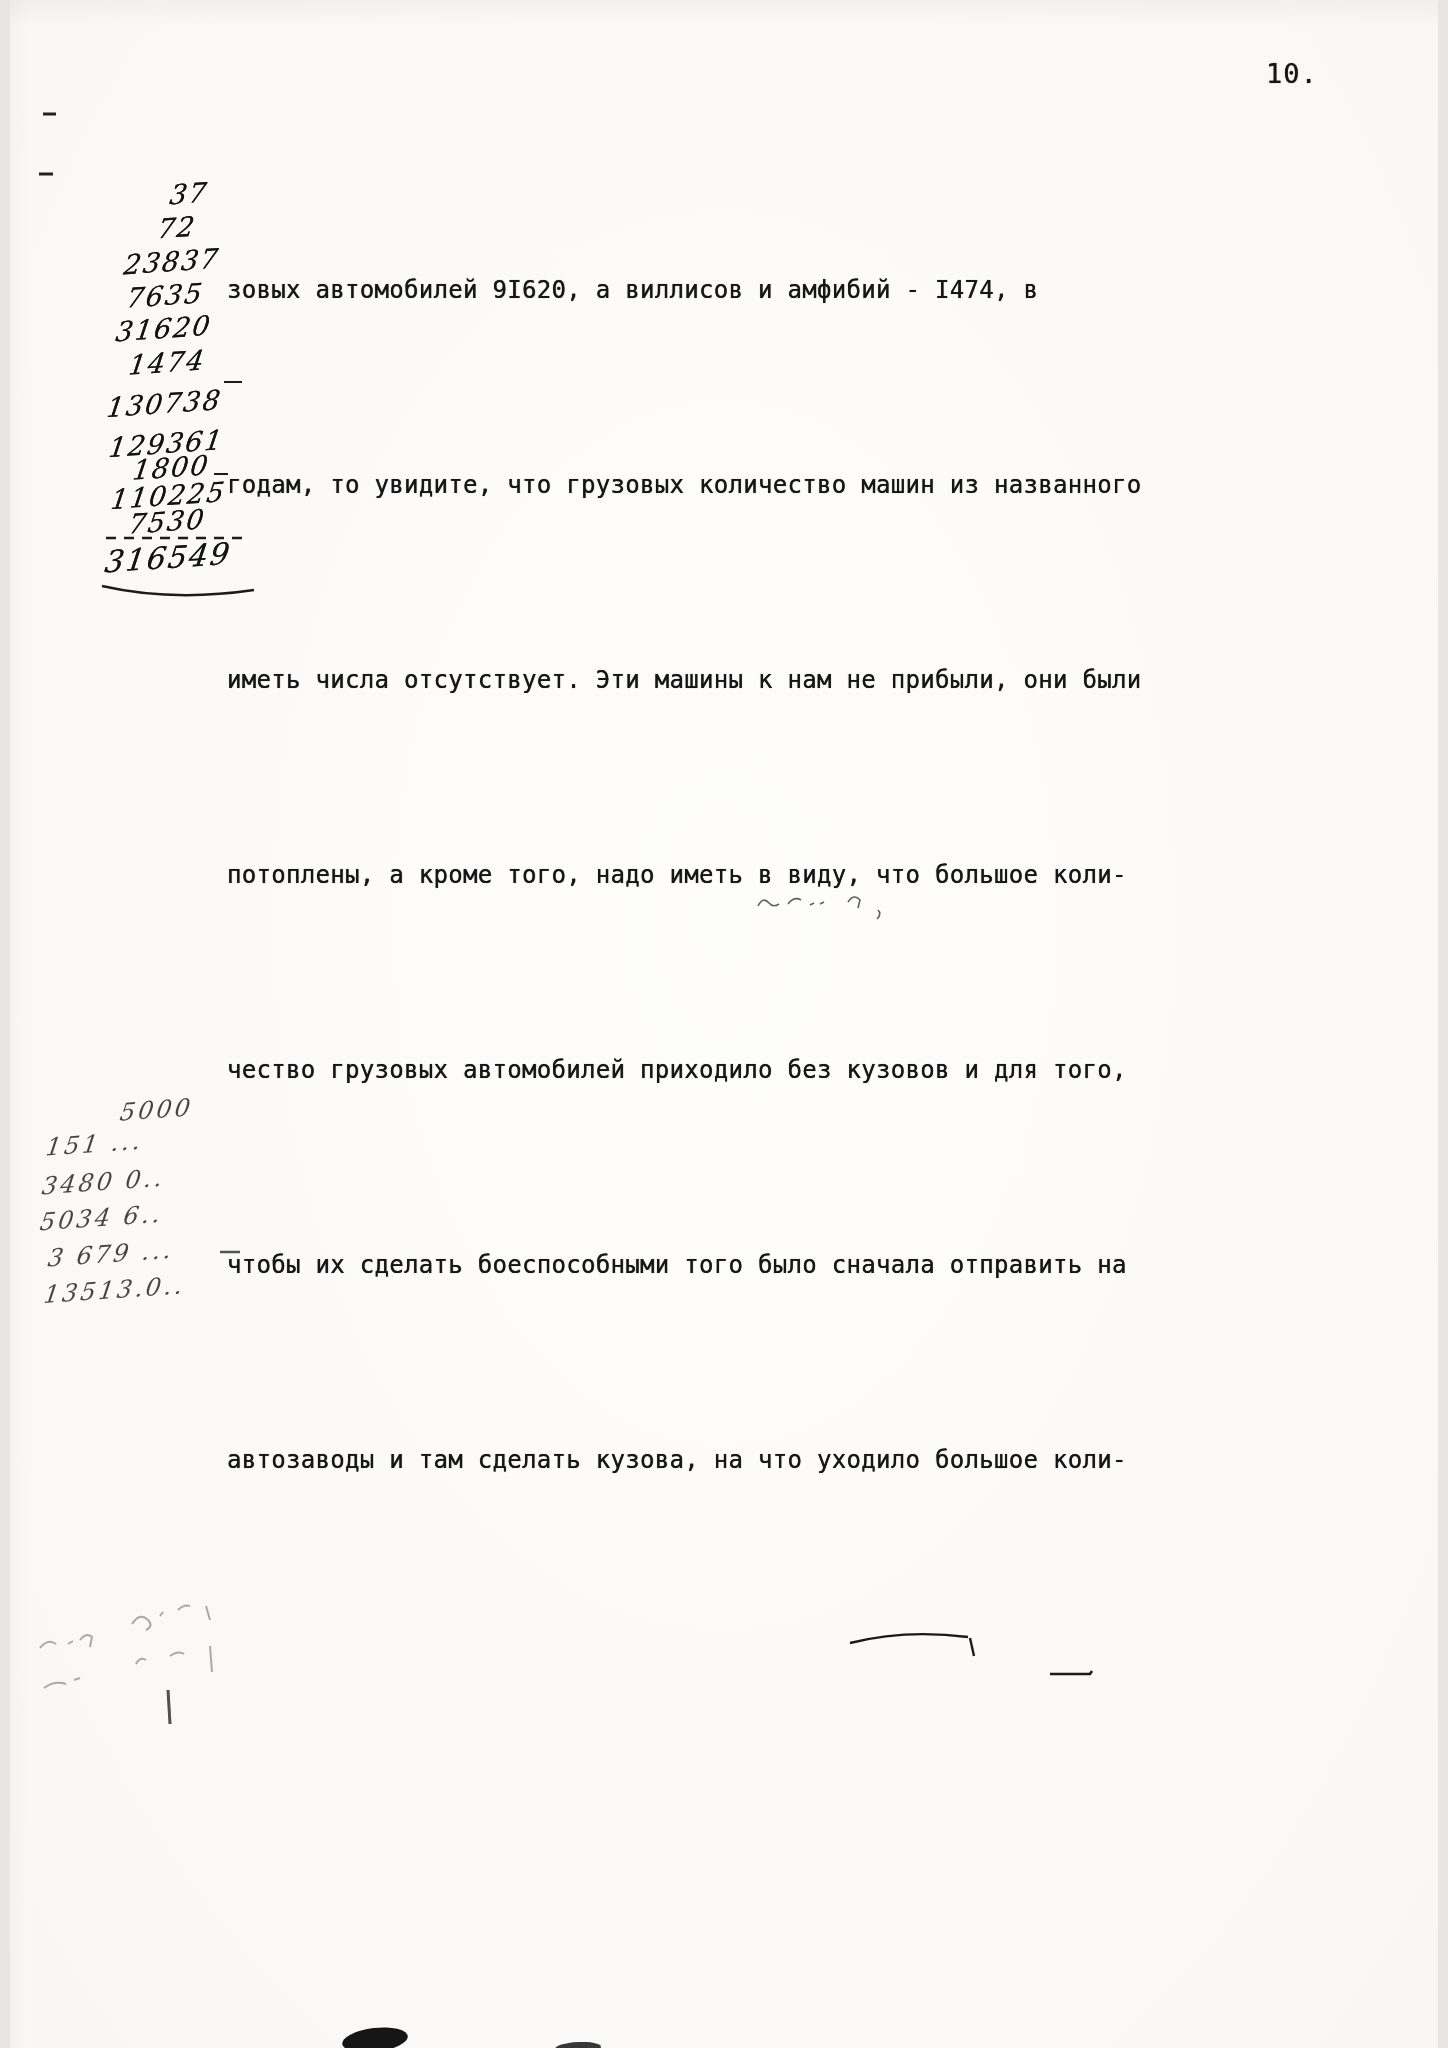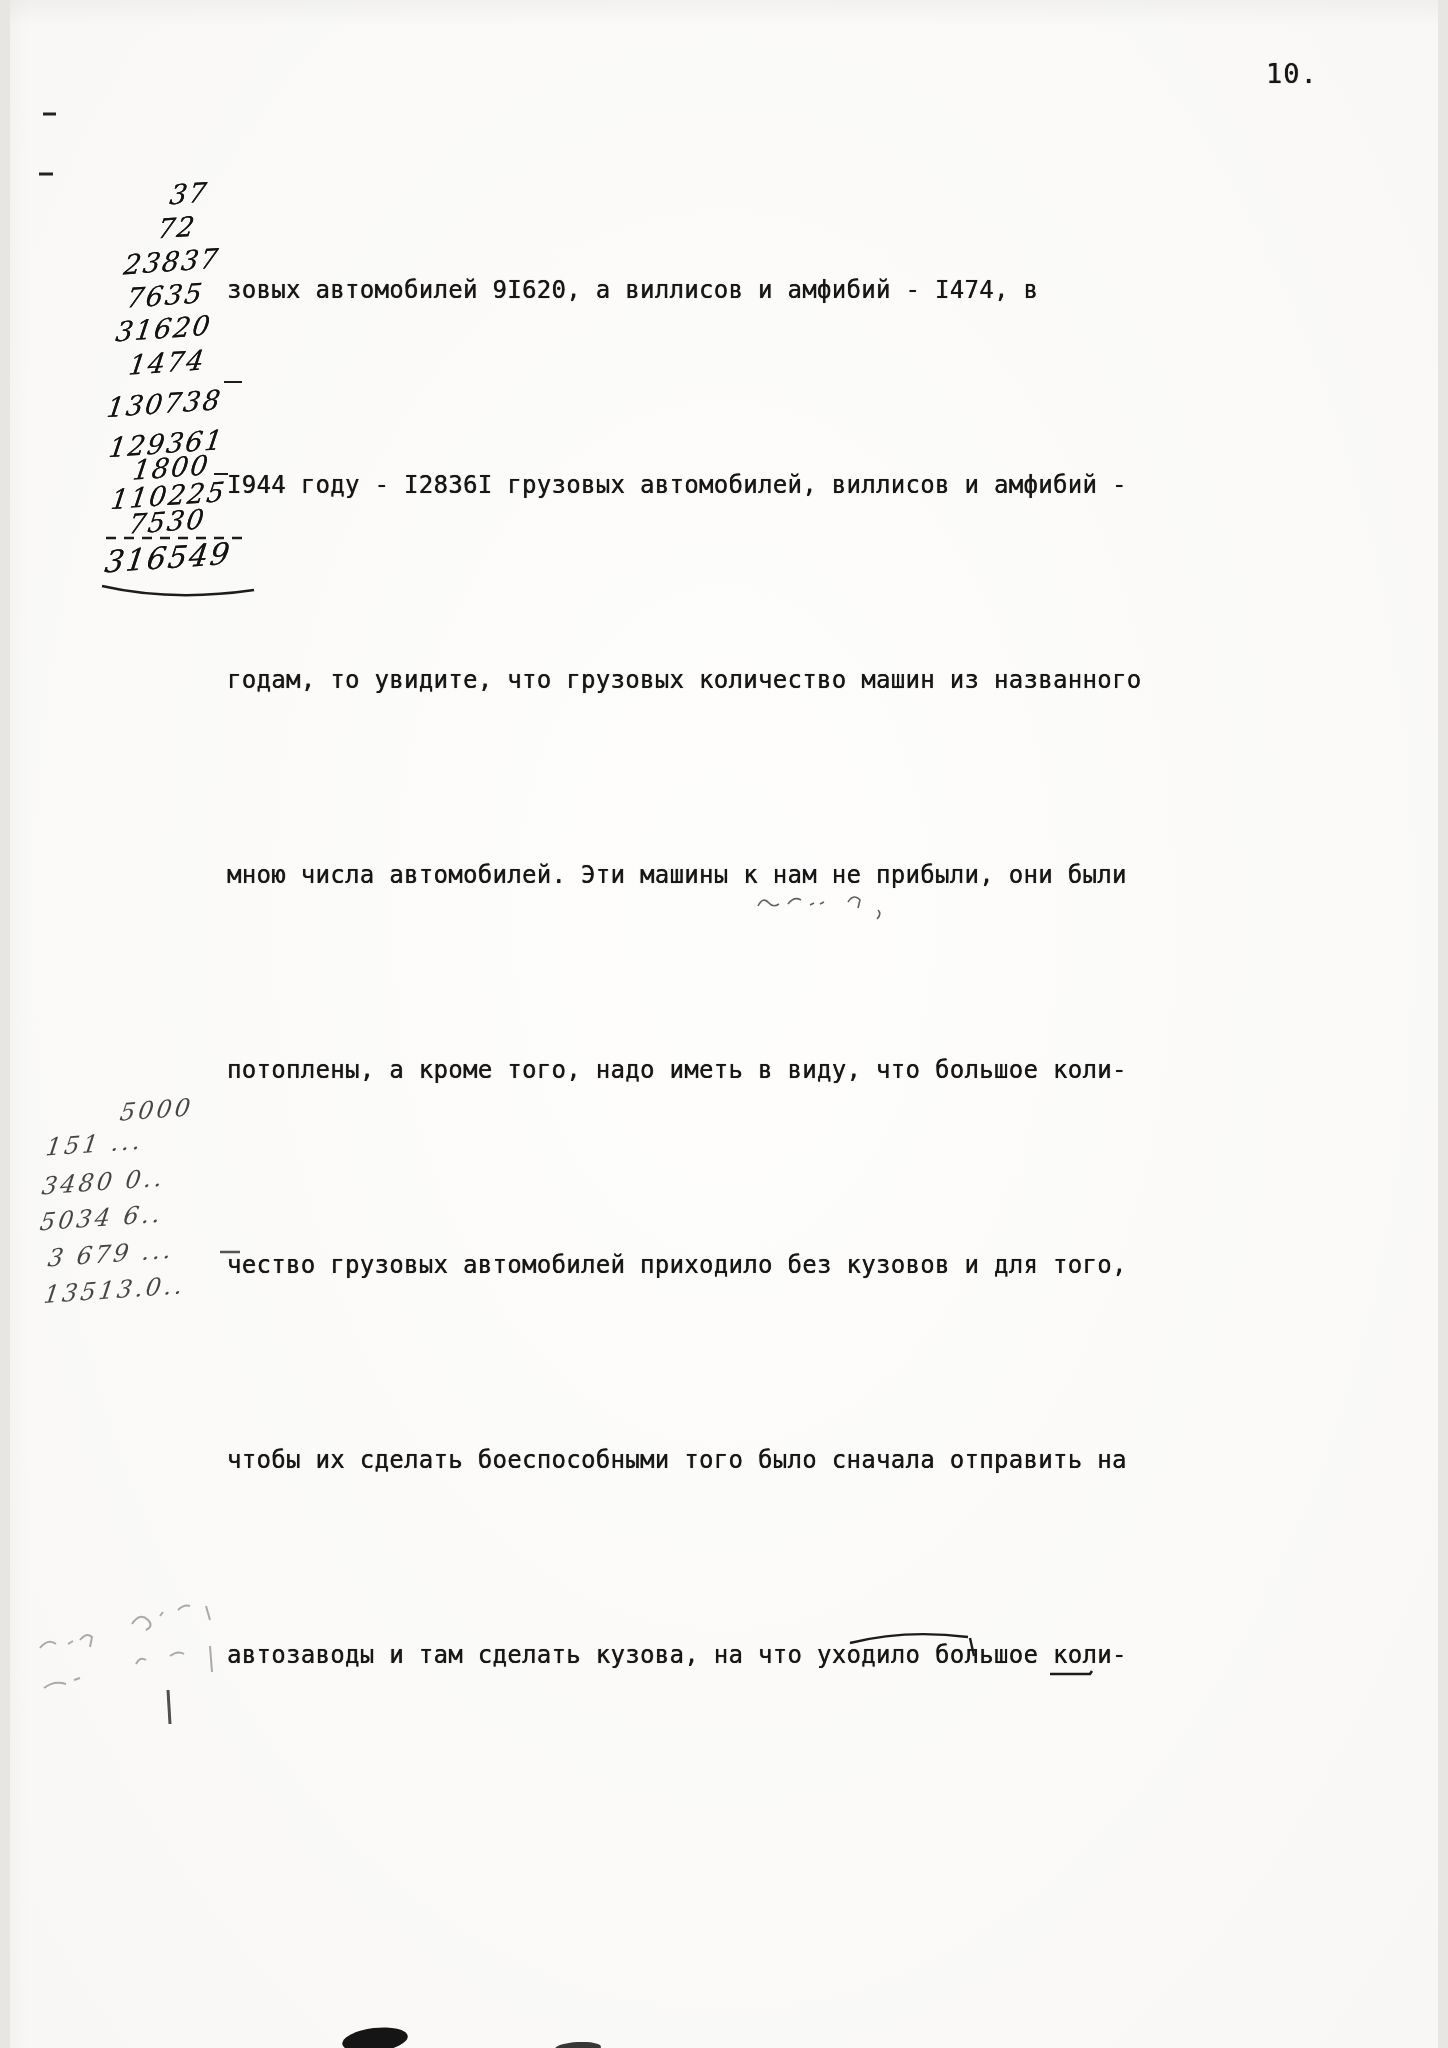--- a/index.html
+++ b/index.html
@@ -48,23 +48,22 @@
 </style>
 </head>
 <body>
 
 <div class="page">
 
   <div class="page-number">10.</div>
 
   <div class="body-text">
     <div class="line">зовых автомобилей 9I620, а виллисов и амфибий - I474, в</div>
-    <div class="line">I944 году - I2836I грузовых автомобилей, виллисов и амфибий -</div>
     <div class="line">годам, то увидите, что грузовых количество машин из названного</div>
-    <div class="line">мною числа автомобилей. Эти машины к нам не прибыли, они были</div>
+    <div class="line">иметь числа отсутствует. Эти машины к нам не прибыли, они были</div>
     <div class="line">потоплены, а кроме того, надо иметь в виду, что большое коли-</div>
     <div class="line">чество грузовых автомобилей приходило без кузовов и для того,</div>
     <div class="line">чтобы их сделать боеспособными того было сначала отправить на</div>
     <div class="line">автозаводы и там сделать кузова, на что уходило большое коли-</div>
     
     
     
     
     
     

